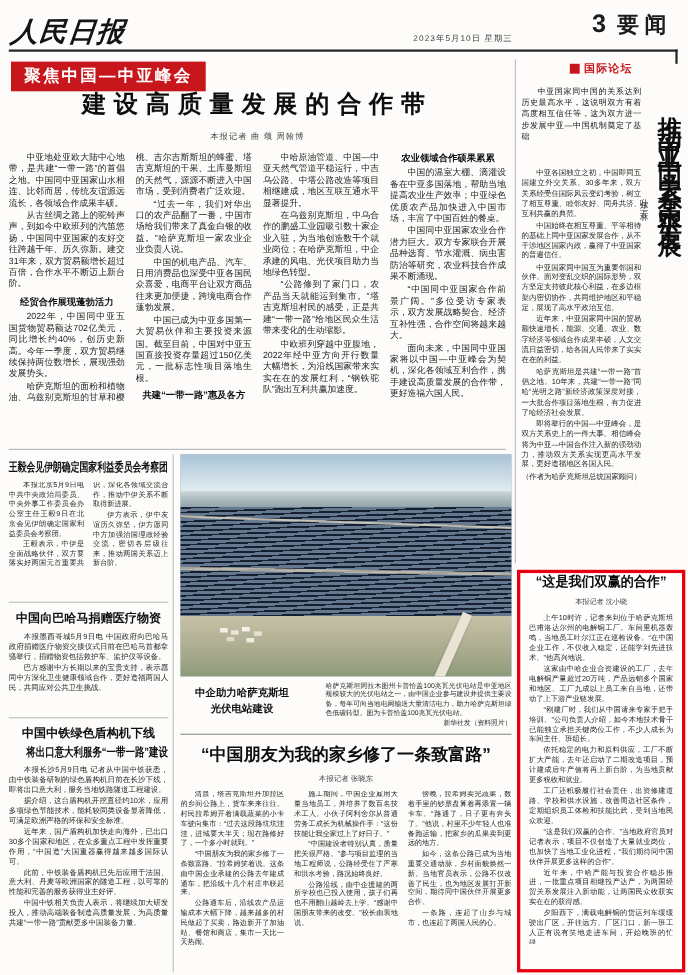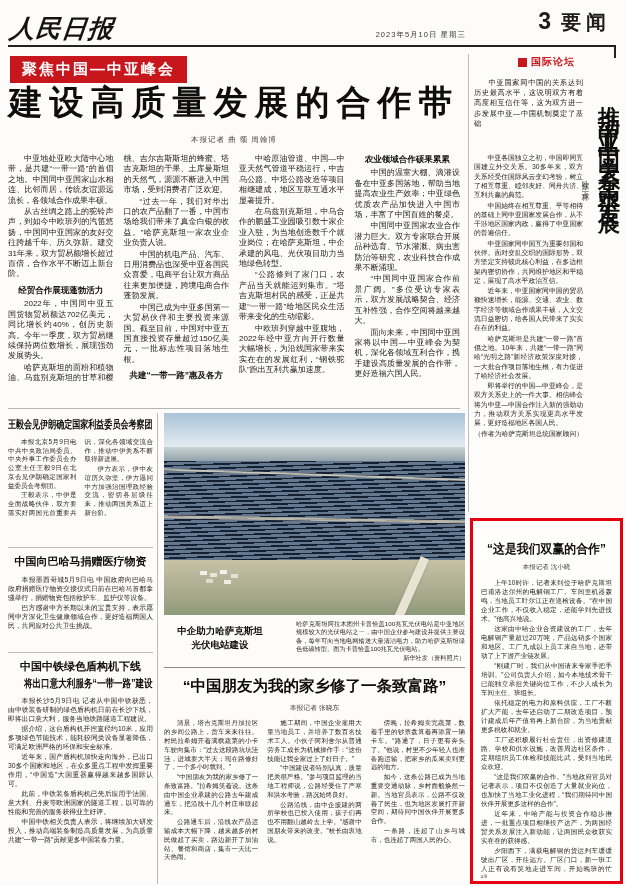--- a/index.html
+++ b/index.html
@@ -15,21 +15,21 @@
   .hdr-page{position:absolute;right:14px;top:8px;display:flex;align-items:baseline;}
   .hdr-page .num{font-size:23px;font-weight:bold;}
   .hdr-page .sec{font-size:20px;font-weight:bold;letter-spacing:5px;margin-left:10px;}
   .hdr-rule{position:absolute;left:8px;top:45px;width:606px;height:11px;
     border-top:2px solid #222;border-right:2px solid #222;}
   
   .badge{position:absolute;left:10px;top:56px;background:#c8161d;color:#fff;
     font-size:15px;font-weight:bold;letter-spacing:2px;padding:4px 12px;}
   
   .main-art{position:absolute;left:8px;top:80px;width:452px;}
-  .main-title{font-size:34px;font-weight:bold;text-align:center;letter-spacing:7px;color:#0e0e0e;}
+  .main-title{font-size:22px;font-weight:bold;text-align:center;letter-spacing:7px;color:#0e0e0e;}
   .main-byline{font-size:7.5px;text-align:center;color:#444;margin-top:9px;letter-spacing:1px;}
   .main-body{margin-top:9px;column-count:4;column-gap:10px;height:272px;overflow:hidden;
     font-size:8px;line-height:10.4px;text-align:justify;color:#222;}
   .flow .p{text-indent:2em;margin:0 0 1px;}
   .flow .h{font-weight:bold;text-align:center;text-indent:0;margin:5px 0 4px;font-size:8.5px;color:#111;}
   .hr-main{position:absolute;left:8px;top:408px;width:452px;border-top:1px solid #b5b5b5;}
   
   .wang{position:absolute;left:8px;top:417px;width:145px;}
   .wang .t{font-size:11px;font-weight:bold;white-space:nowrap;transform:scaleX(.73);
     transform-origin:left center;color:#0e0e0e;}
@@ -84,21 +84,21 @@
   .forum-intro{font-size:7.3px;line-height:10.2px;font-weight:normal;text-align:justify;
     text-indent:2em;color:#141414;margin-bottom:24px;}
   .forum-paras{font-size:6.8px;line-height:9.3px;text-align:justify;color:#262626;}
   .forum-end{text-align:right;text-indent:0;}
   .forum-vtitle{position:absolute;right:0;top:10px;writing-mode:vertical-rl;
     font-size:22px;font-weight:bold;letter-spacing:9px;color:#0e0e0e;height:424px;}
   .forum-vauthor{position:absolute;right:34px;top:96px;writing-mode:vertical-rl;
     font-size:7.5px;letter-spacing:2px;color:#3a3a3a;}
   
   .redbox{position:absolute;left:470px;top:518px;width:153px;height:366px;
-    border:3px solid #e60012;background:#fffefd;box-sizing:border-box;padding:20px 8px 5px;}
+    border:3px solid #e60012;background:#fffefd;box-sizing:border-box;padding:0 8px 5px;}
   .box-title{font-size:12.5px;font-weight:bold;text-align:center;white-space:nowrap;
     transform:scaleX(.95);transform-origin:center;color:#0c0c0c;}
   .box-byline{text-align:center;font-size:6.5px;color:#444;margin:5px 0 6px;}
   .box-paras{font-size:6.6px;line-height:9px;text-align:justify;color:#262626;
     height:300px;overflow:hidden;}
 </style>
 </head>
 <body>
 
 <div class="masthead">人民日报</div>

